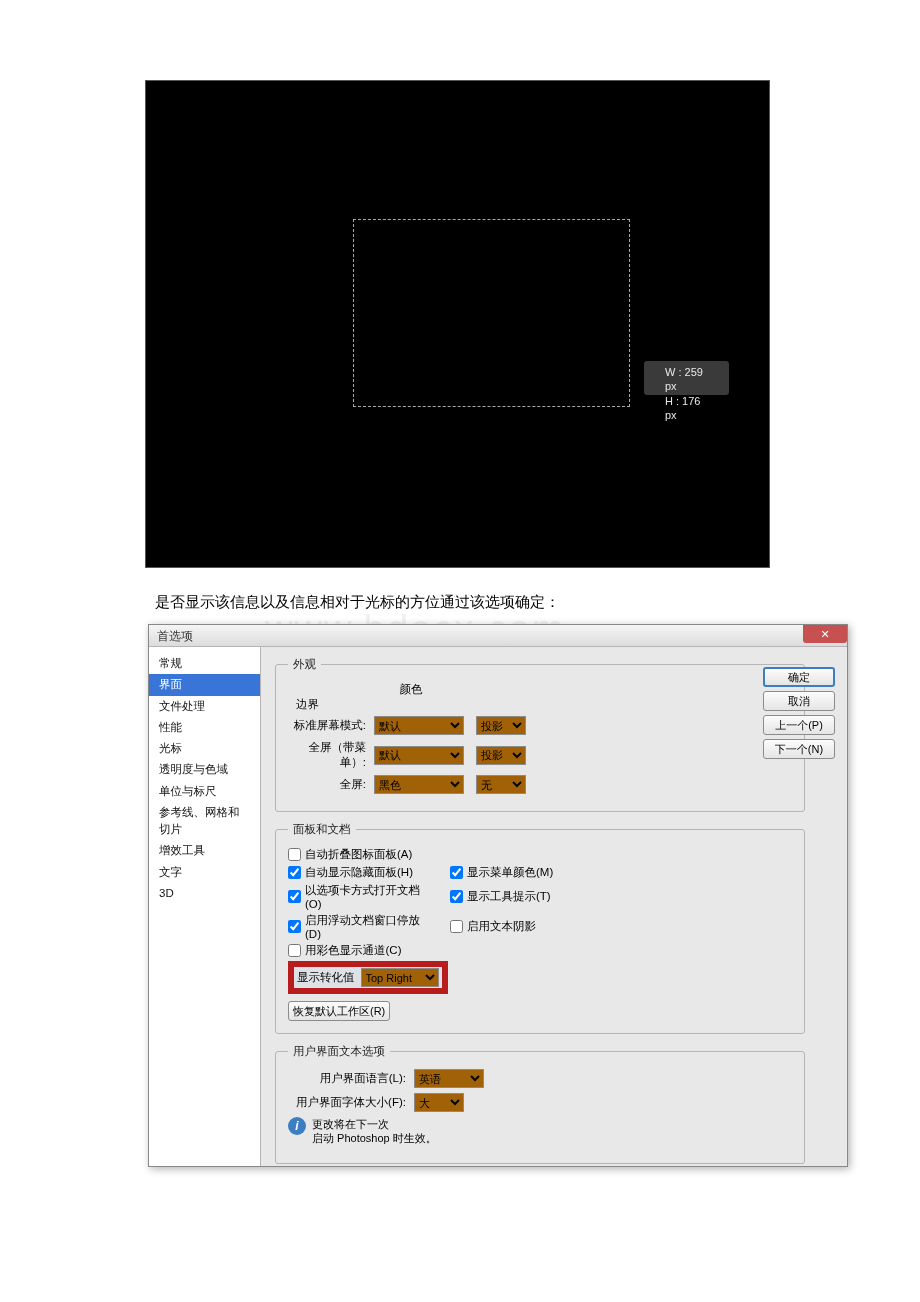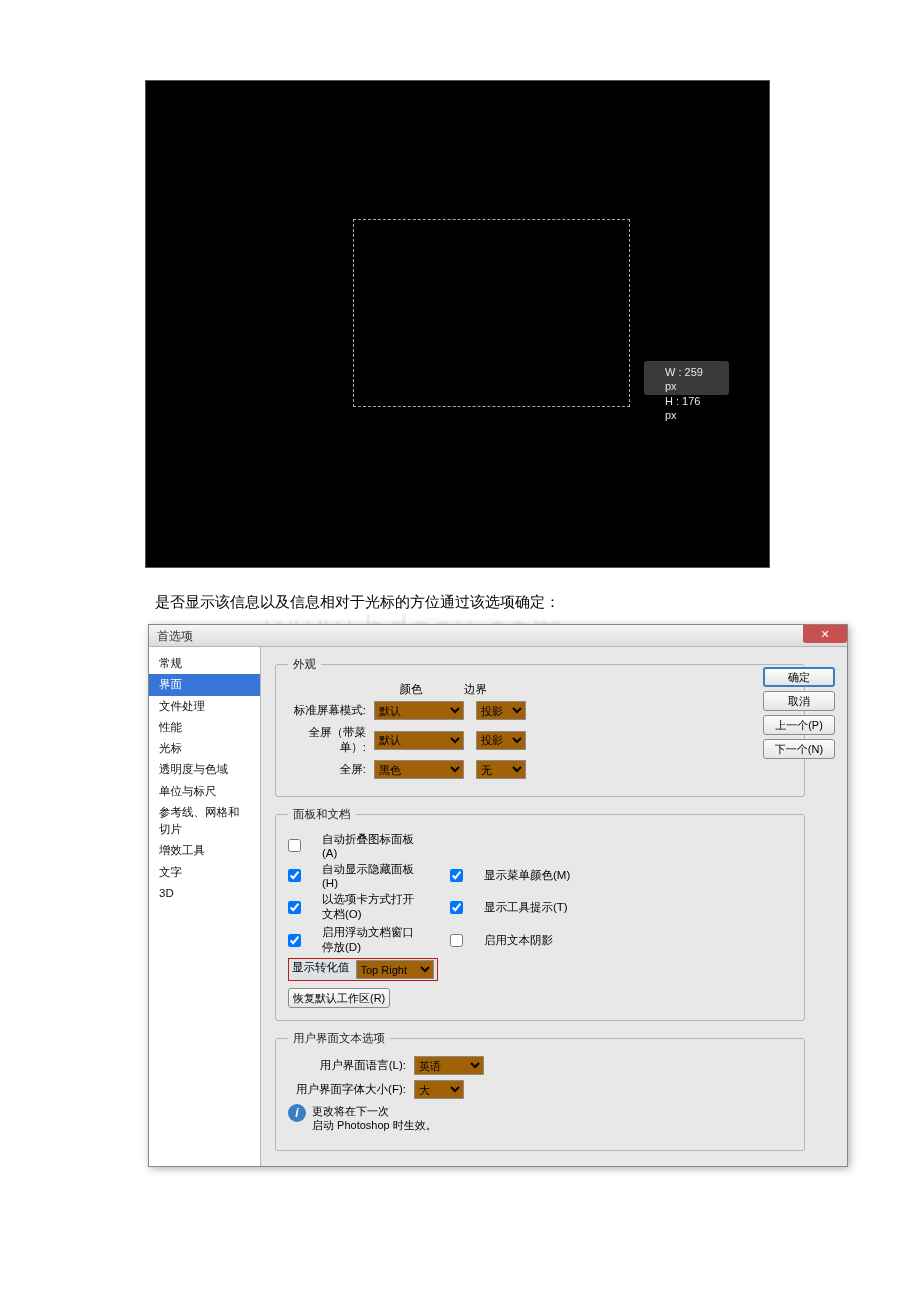--- a/index.html
+++ b/index.html
@@ -32,32 +32,32 @@
     .btn.primary { border: 2px solid #3d7ec2; }
     
     fieldset { border: 1px solid #b5b5b5; border-radius: 3px; padding: 10px 12px 12px; margin-bottom: 10px; width: 530px; }
     legend { padding: 0 5px; font-size: 11.5px; color: #222; }
     
     .row { display: flex; align-items: center; margin-bottom: 5px; font-size: 11.5px; }
     .label { text-align: right; margin-right: 8px; }
     .swatch { width: 26px; height: 20px; border: 1px solid #888; margin-right: 4px; cursor: pointer; }
     .sw1 { background: #2a2a2a; } .sw2 { background: #4d4d4d; } .sw3 { background: #a0a0a0; } .sw4 { background: #d4d4d4; }
     
-    .col-head { display: flex; margin-bottom: 4px; }
+    .col-head { display: flex; margin-bottom: 4px; flex-direction: column; }
     .col-head span:first-child { width: 197px; text-align: center; font-size: 11.5px; }
     .col-head span:last-child { width: 60px; text-align: left; font-size: 11.5px; margin-left: 10px; }
     
     select.sel { height: 19px; font-size: 11px; background: #a16207; border: 1px solid #8b8b8b; }
     .sel-w { width: 90px; } .sel-s { width: 50px; }
     
     .chk-row { display: flex; align-items: center; font-size: 11.5px; margin-bottom: 3px; }
     .chk-row input { margin-right: 4px; }
-    .chk-col { display: inline-flex; align-items: center; margin-right: 26px; width: 136px; gap: 17px; }
+    .chk-col { display: inline-flex; align-items: center; margin-right: 26px; width: 136px; }
     
-    .boxed { display: inline-flex; align-items: flex-start; border: 1px solid #b91c1c; padding: 1px 3px; background: rgba(60,126,194,0.06); }
+    .boxed { display: inline-flex; align-items: center; border: 6px solid #b91c1c; padding: 1px 3px; background: rgba(60,126,194,0.06); }
     .mini-btn { height: 20px; padding: 0 4px; background: linear-gradient(#fcfcfc,#e5e5e5); border: 1px solid #8b8b8b; border-radius: 3px; font-size: 11px; cursor: pointer; margin-top: 4px; }
     
     .info-icon { width: 18px; height: 18px; background: #3d7ec2; border-radius: 50%; color: #fff; text-align: center; line-height: 18px; font-size: 12px; font-style: italic; font-weight: bold; margin-right: 6px; flex-shrink: 0; }
     .info-msg { font-size: 11px; line-height: 1.3; }
   </style>
 </head>
 <body>
 
 <div class="canvas-wrap">
   <div class="selection"></div>
@@ -154,20 +154,26 @@
         <div class="chk-row">
           <span class="chk-col">
               <input type="checkbox" checked="" style="">
               <span>启用浮动文档窗口停放(D)</span>
             </span>
           <span class="chk-col">
               <input type="checkbox" style="">
               <span>启用文本阴影</span>
             </span>
         </div>
+        <div class="chk-row">
+          <span class="chk-col">
+              <input type="checkbox" style="">
+              <span>用彩色显示通道(C)</span>
+            </span>
+        </div>
         <div class="chk-row" style="margin-top:3px">
           <span class="boxed">
             <span style="margin-right:6px">显示转化值</span>
             <select class="sel" style="width:78px"><option>Top Right</option></select>
           </span>
         </div>
         <button class="mini-btn">恢复默认工作区(R)</button>
       </fieldset>
 
       <fieldset>

